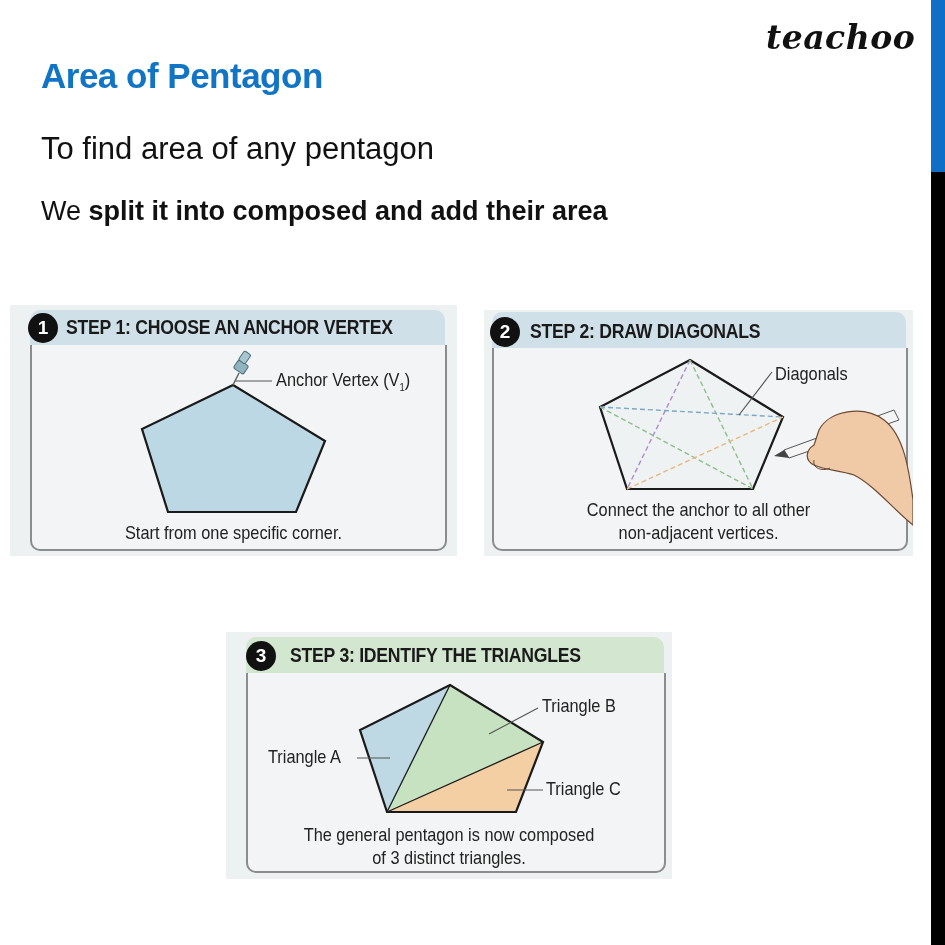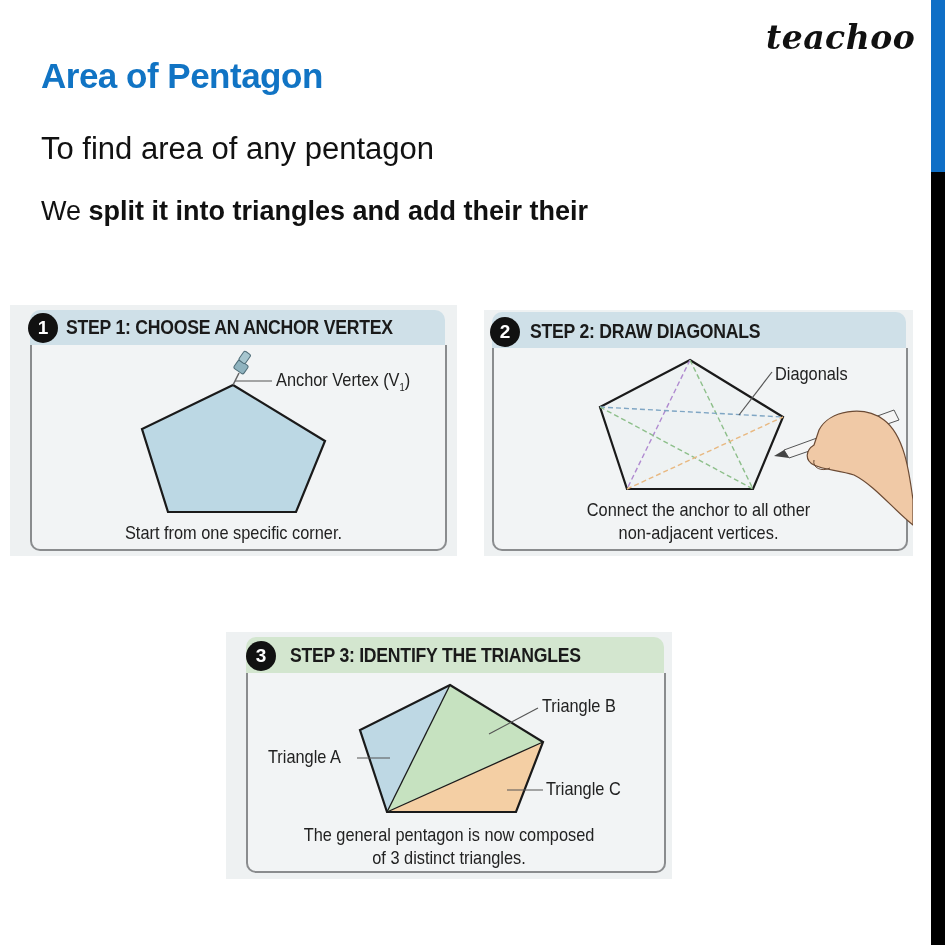--- a/index.html
+++ b/index.html
@@ -23,21 +23,21 @@
 </style>
 </head>
 <body>
 
 <div class="side-bar-blue"></div>
 <div class="side-bar-black"></div>
 
 <div class="logo">teachoo</div>
 <div class="title">Area of Pentagon</div>
 <div class="line1">To find area of any pentagon</div>
-<div class="line2"><span>We </span><b>split it into triangles and add their their</b></div>
+<div class="line2"><span>We </span><b>split it into composed and add their area</b></div>
 
 <div class="panel" style="left:10px;top:305px;width:447px;height:251px;">
   <div class="panel-head" style="left:20px;top:5px;width:415px;height:35px;background:#cfe0e8;"></div>
   <div class="panel-inner" style="left:20px;top:40px;width:413px;height:204px;"></div>
   <div class="step-num" style="left:18px;top:8px;">1</div>
   <div class="step-title" style="left:56px;top:10px;">STEP 1: CHOOSE AN ANCHOR VERTEX</div>
   <svg width="447" height="251">
     <polygon points="223,80 315,136 286,207 158,207 132,124" fill="#bcd8e4" stroke="#1a1a1a" stroke-width="2.2"></polygon>
     <line x1="225" y1="76" x2="262" y2="76" stroke="#555" stroke-width="1.2"></line>
     <g>

